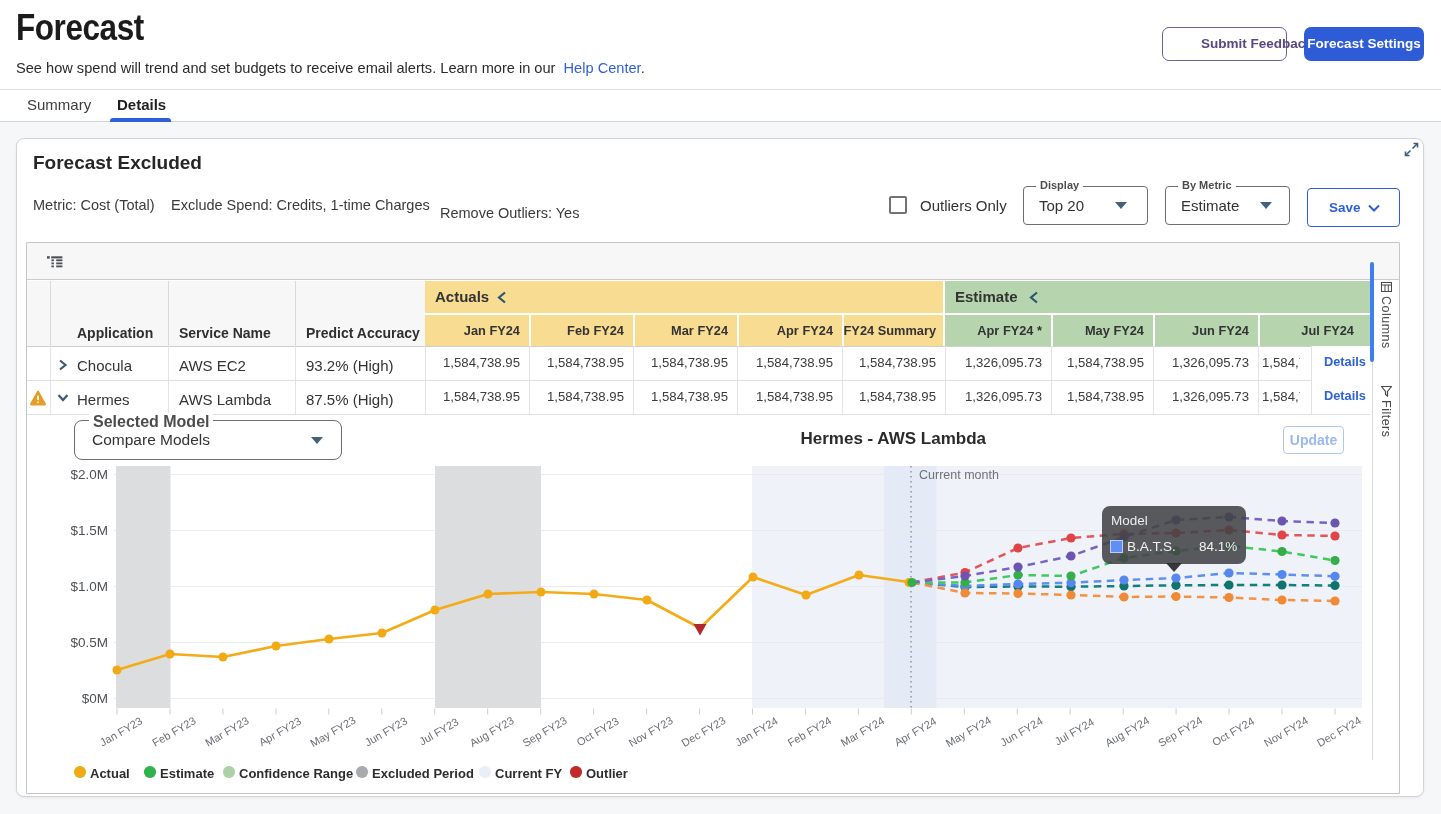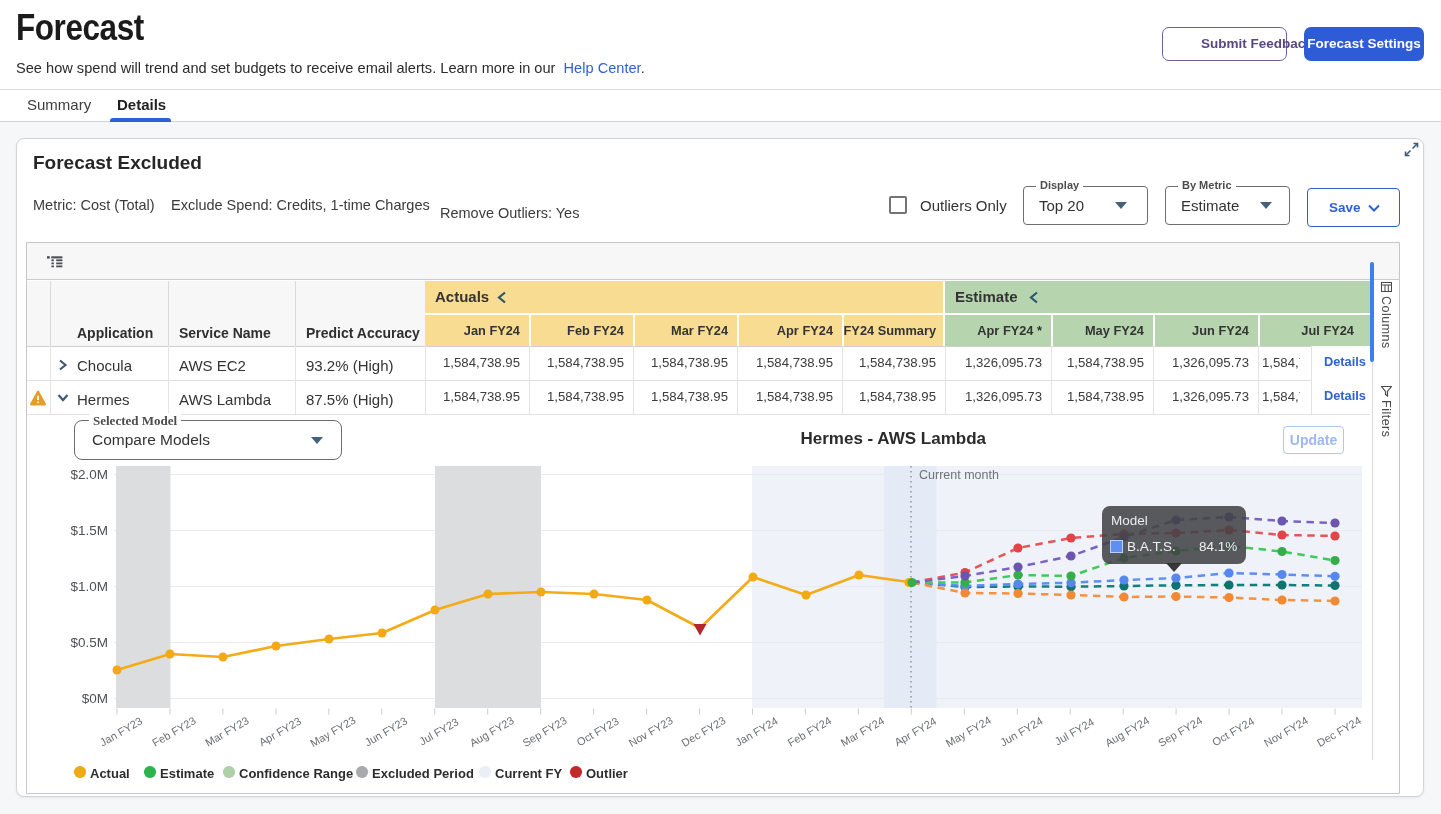--- a/index.html
+++ b/index.html
@@ -210,21 +210,21 @@
       <line x1="7.3" y1="3" x2="7.3" y2="9.5"></line>
     </g>
   </svg>
 <div class="railtxt" style="left:1379px;top:296px;">Columns</div>
 <svg class="abs" style="left:1381px;top:386px;" width="11" height="11" viewBox="0 0 11 11">
     <path d="M0.5 0.5 H10.5 L6.5 5.5 V10 L4.5 8.5 V5.5 Z" fill="none" stroke="#4a4a4a" stroke-width="1.2"></path>
   </svg>
 <div class="railtxt" style="left:1379px;top:400px;">Filters</div>
 
 <div class="fset" style="left:74px;top:420px;width:268px;height:40px;border-radius:8px;">
-  <span class="flab" style="left:14px;font-size:13px;font-family:Liberation Serif, serif;">Selected Model</span>
+  <span class="flab" style="left:14px;font-size:16px;">Selected Model</span>
   <span class="fval" style="left:17px;font-size:15.5px;">Compare Models</span>
   <span class="caret" style="left:236px;top:16px;"></span>
 </div>
 <div class="ctitle">Hermes - AWS Lambda</div>
 <div class="upd">Update</div>
 <svg width="1374" height="380" viewBox="0 0 1374 380" style="position:absolute;left:26px;top:414px;font-family:'Liberation Sans',sans-serif;">
 <rect x="726" y="52" width="610" height="242" fill="#eff2f9"></rect>
 <rect x="858" y="52" width="52.5" height="242" fill="#e4ebf7"></rect>
 <line x1="88" y1="60.5" x2="1336" y2="60.5" stroke="#e9eaec" stroke-width="1"></line>
 <line x1="88" y1="116.5" x2="1336" y2="116.5" stroke="#e9eaec" stroke-width="1"></line>

